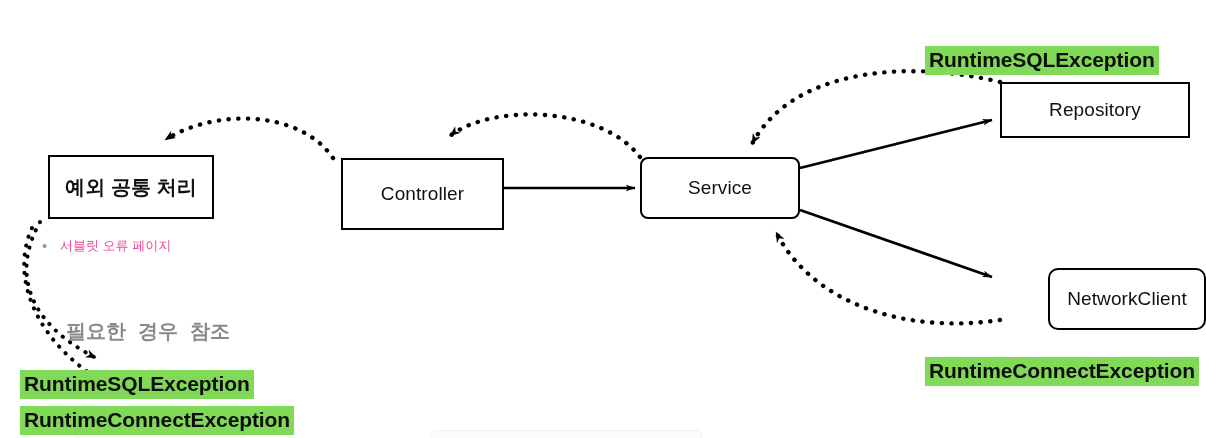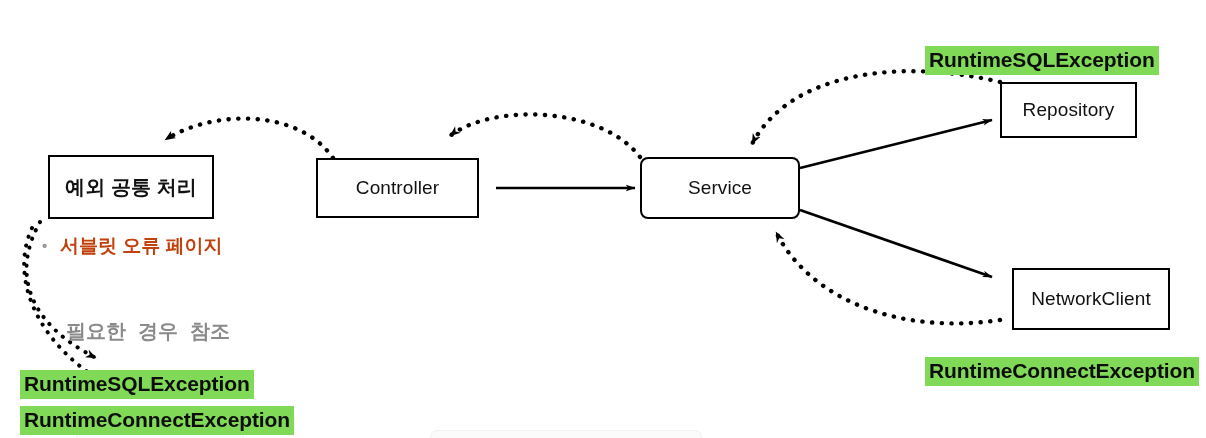--- a/index.html
+++ b/index.html
@@ -60,23 +60,23 @@
   }
   .bullets {
     position: absolute;
     z-index: 4;
     list-style: none;
     margin: 0;
     padding: 0;
   }
   .bullets li {
     position: relative;
-    color: #c2410c;
-    font-size: 19px;
-    font-weight: 700;
+    color: #ec4899;
+    font-size: 13px;
+    font-weight: 400;
     line-height: 27px;
     padding-left: 20px;
     white-space: nowrap;
   }
   .bullets li::before {
     content: "\2022";
     position: absolute;
     left: 2px;
     top: 0;
     color: #9a9a9a;
@@ -134,33 +134,33 @@
 
     <path d="M 40,222 C 14,268 22,320 96,358" fill="none" stroke="#000" stroke-width="4" stroke-linecap="round" stroke-dasharray="0.2 9" marker-end="url(#arrow-dot)"></path>
 
     <path d="M 32,228 C 8,280 40,348 110,386" fill="none" stroke="#000" stroke-width="4" stroke-linecap="round" stroke-dasharray="0.2 9" marker-end="url(#arrow-dot)"></path>
   </svg>
 
   <div class="node" style="left:48px; top:155px; width:166px; height:64px;">
     <span class="node-label kr">예외 공통 처리</span>
   </div>
 
-  <div class="node" style="left:316px; top:158px; width:163px; height:60px;">
+  <div class="node" style="left:341px; top:158px; width:163px; height:72px;">
     <span class="node-label">Controller</span>
   </div>
 
   <div class="node" style="left:640px; top:157px; width:160px; height:62px;border-radius:8px;">
     <span class="node-label">Service</span>
   </div>
 
-  <div class="node" style="left:1000px; top:82px; width:137px; height:56px;">
+  <div class="node" style="left:1000px; top:82px; width:190px; height:56px;">
     <span class="node-label">Repository</span>
   </div>
 
-  <div class="node" style="left:1012px; top:268px; width:158px; height:62px;">
+  <div class="node" style="left:1048px; top:268px; width:158px; height:62px;border-radius:10px;">
     <span class="node-label">NetworkClient</span>
   </div>
 
   <div class="hl" style="left:925px; top:32px;">RuntimeSQLException</div>
 
   <div class="hl" style="left:925px; top:343px;">RuntimeConnectException</div>
 
   <div class="hl" style="left:20px; top:356px;">RuntimeSQLException</div>
 
   <div class="hl" style="left:20px; top:392px;">RuntimeConnectException</div>

